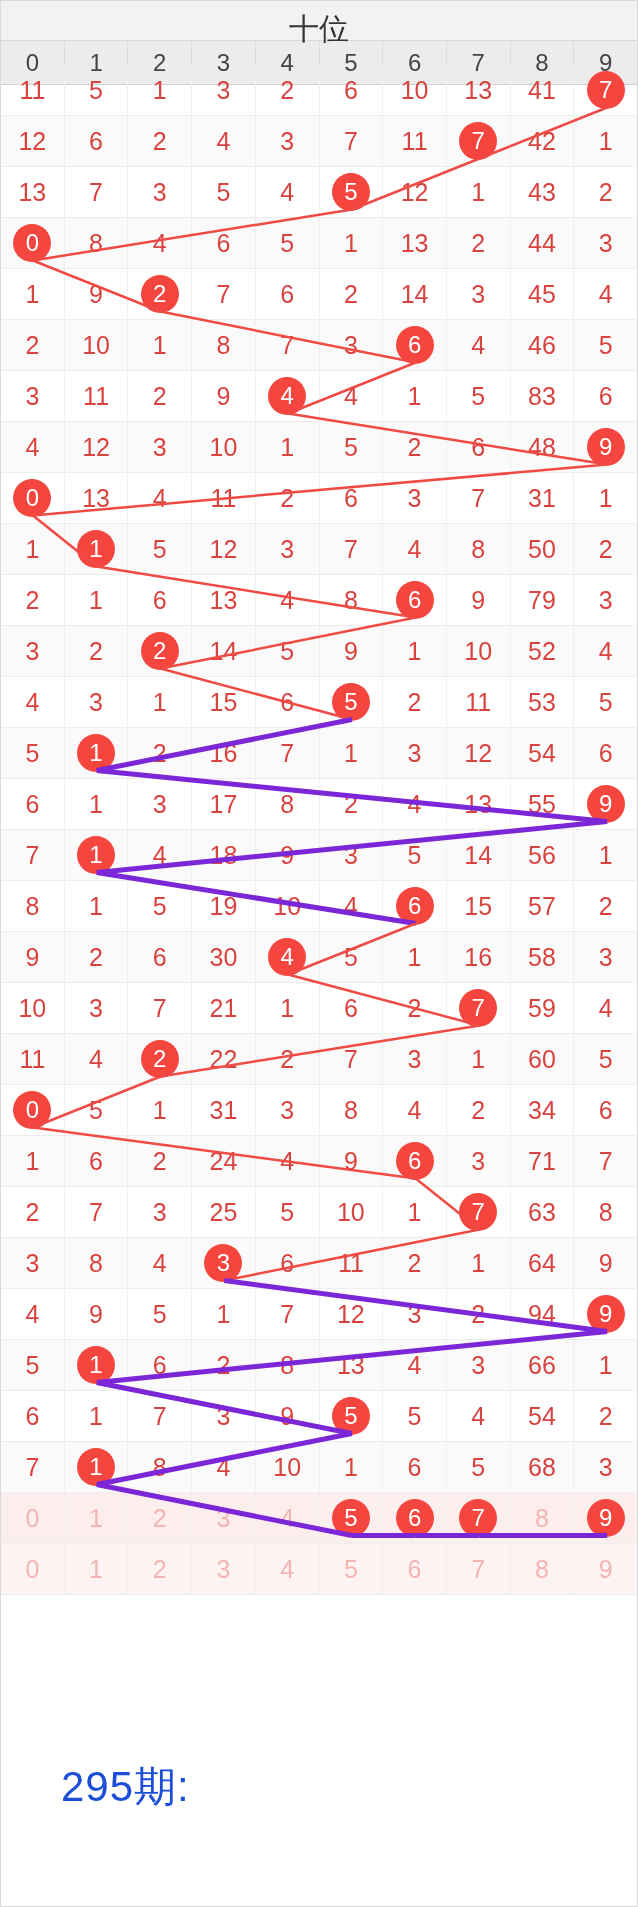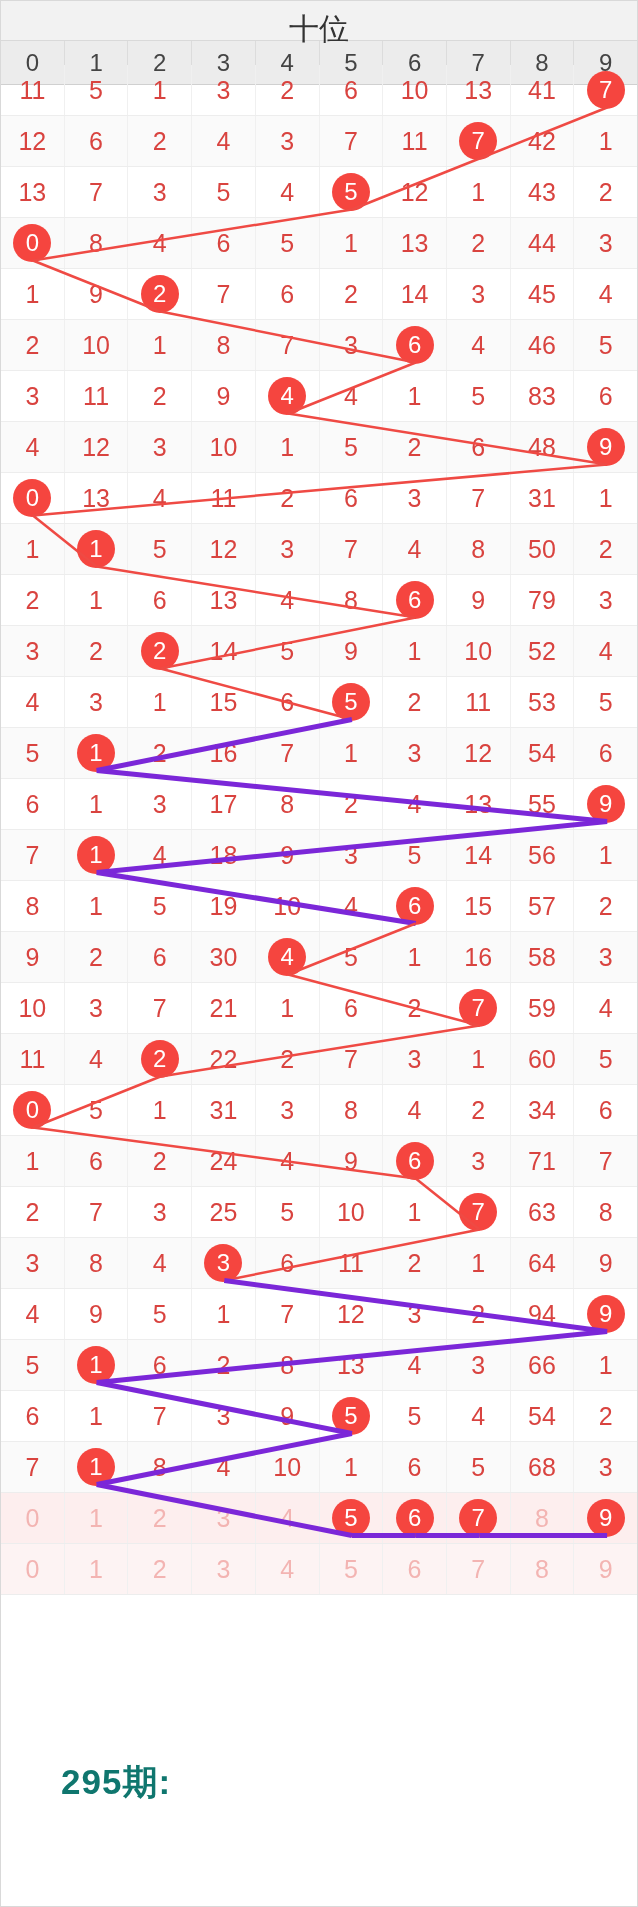--- a/index.html
+++ b/index.html
@@ -96,23 +96,23 @@
     top:0;
     width:638px;
     height:1907px;
     pointer-events:none;
   }
   
   #caption{
     position:absolute;
     left:60px;
     top:1758px;
-    font-size:35px;
-    font-weight:bold;
-    color:#0f766e;
+    font-size:42px;
+    font-weight:normal;
+    color:#1d4ed8;
     letter-spacing:1px;
   }
 </style>
 </head>
 <body>
 
 <div id="wrap">
 
   <div id="title">十位</div>
 

